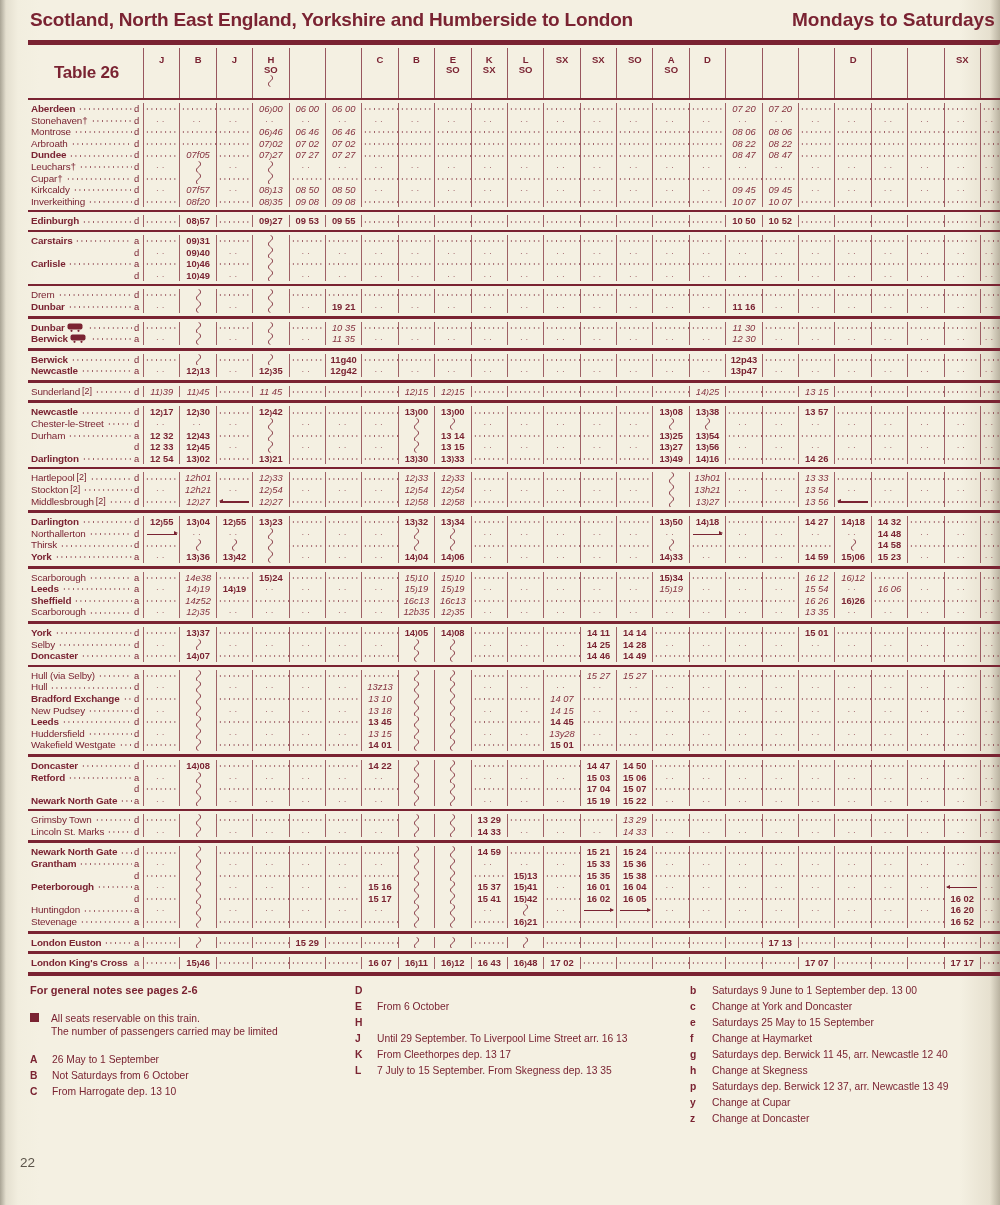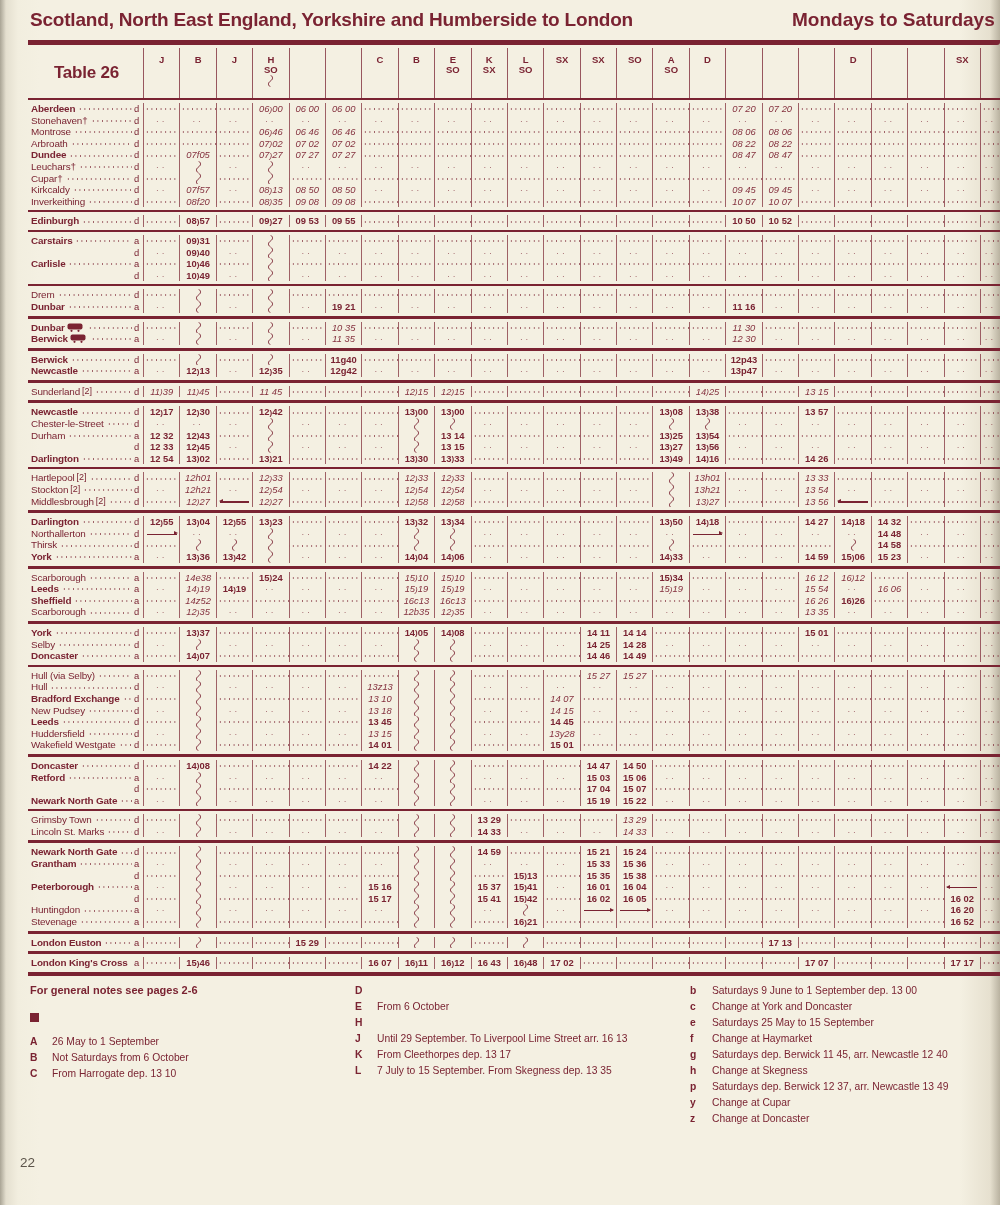--- a/index.html
+++ b/index.html
@@ -2559,20 +2559,21 @@
         </div>
       </div>
     </div>
 </div>
 
 <div id="footnotes">
   <div class="fn-col" id="fn-left">
     <div class="fn-head">For general notes see pages 2-6</div>
     <div class="fn-item">
       <span class="sqr"></span>
+      <span class="v" id="fn-reserve"><div>All seats reservable on this train.</div><div>The number of passengers carried may be limited</div></span>
     </div>
     <div id="fn-left-list" class="fn-gapA">
         <div class="fn-item">
           <span class="k">A</span>
           <span class="v">26 May to 1 September</span>
         </div>
         <div class="fn-item">
           <span class="k">B</span>
           <span class="v">Not Saturdays from 6 October</span>
         </div>

